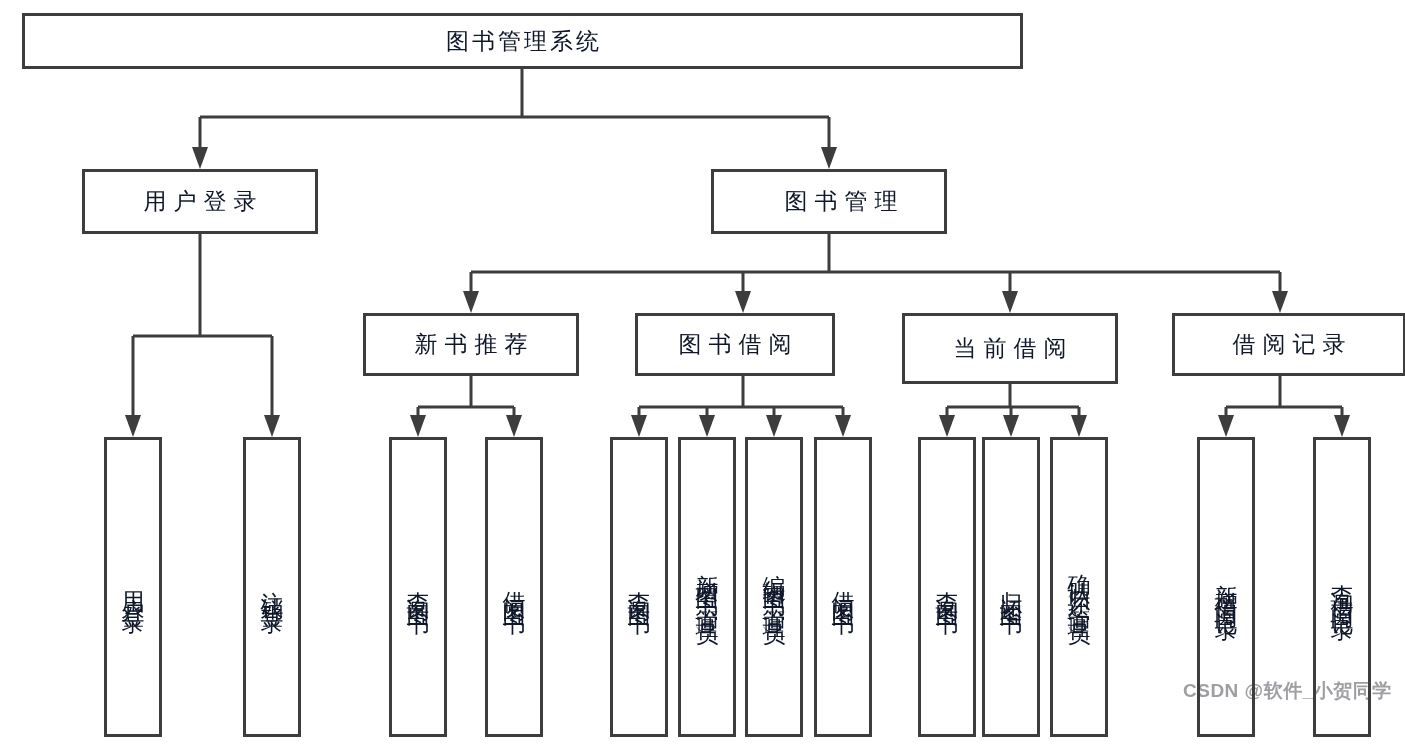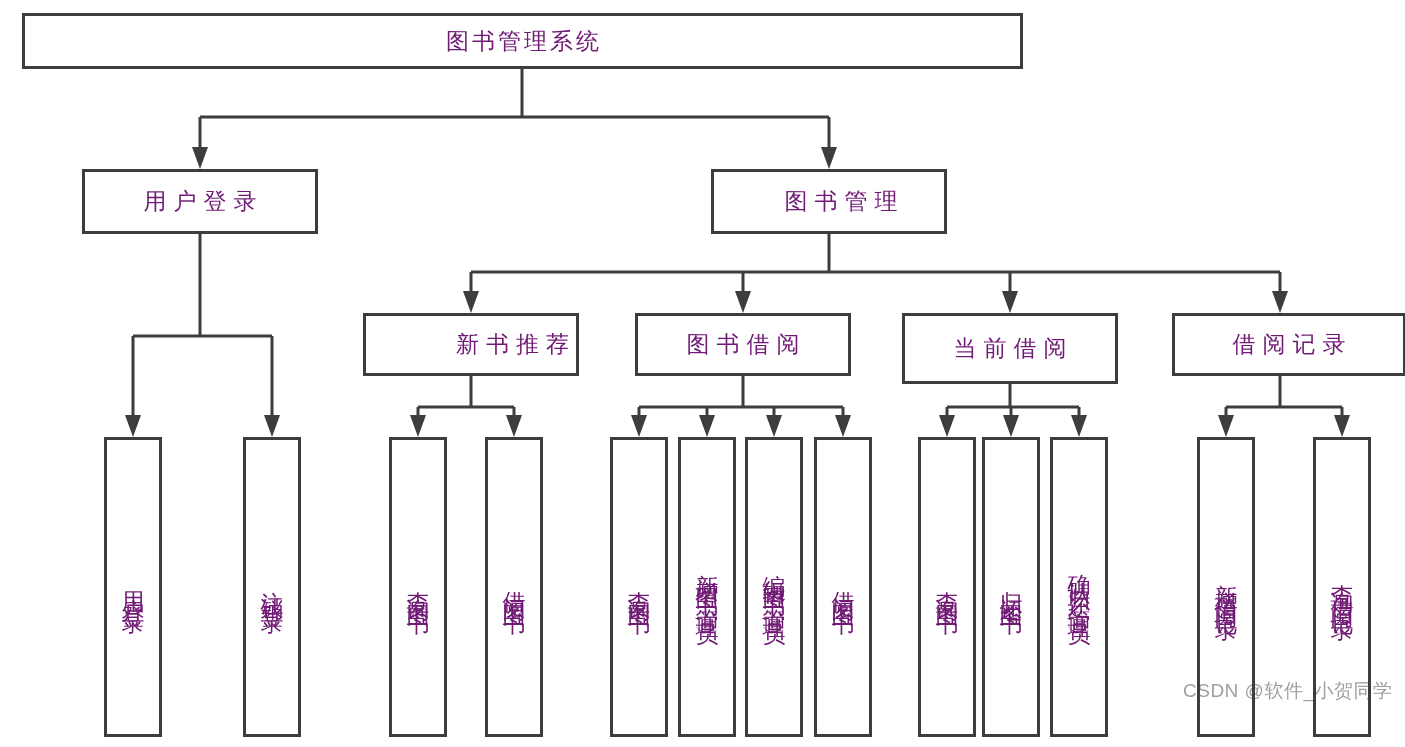--- a/index.html
+++ b/index.html
@@ -17,21 +17,21 @@
     width: 1405px; height: 747px;
   }
   .node {
     position: absolute;
     box-sizing: border-box;
     background: #ffffff;
     border: 3px solid #3d3d3d;
     display: flex;
     align-items: center;
     justify-content: center;
-    color: #701a75;
+    color: #0f172a;
     font-size: 23px;
     line-height: 1;
     white-space: nowrap;
   }
   .node.root span { letter-spacing: 3px; text-indent: 3px; }
   .node.hnode span { letter-spacing: 7px; text-indent: 7px; }
   .node.vnode span {
     writing-mode: vertical-rl;
     text-orientation: mixed;
     letter-spacing: 7px;
@@ -41,20 +41,21 @@
   .watermark {
     position: absolute;
     left: 1183px;
     top: 678px;
     font-size: 19px;
     letter-spacing: 0.5px;
     color: #9e9ea3;
     z-index: 5;
     mix-blend-mode: darken;
     white-space: nowrap;
+    font-weight: bold;
   }
 </style>
 </head>
 <body>
 
 <div class="stage">
 
   <svg class="wires" viewBox="0 0 1405 747">
     <g stroke="#3d3d3d" stroke-width="3" fill="none">
       <path d="M522 69 V117 M200 117 H829 M200 117 V155 M829 117 V155"></path>
@@ -92,24 +93,24 @@
     <span>图书管理系统</span>
   </div>
 
   <div class="node hnode" style="left:82px; top:169px; width:236px; height:65px;">
     <span>用户登录</span>
   </div>
   <div class="node hnode" style="left:711px; top:169px; width:236px; height:65px;padding-left:24px;">
     <span>图书管理</span>
   </div>
 
-  <div class="node hnode" style="left:363px; top:313px; width:216px; height:63px;justify-content:flex-end;">
+  <div class="node hnode" style="left:363px; top:313px; width:216px; height:63px;">
     <span>新书推荐</span>
   </div>
-  <div class="node hnode" style="left:635px; top:313px; width:216px; height:63px;">
+  <div class="node hnode" style="left:635px; top:313px; width:200px; height:63px;">
     <span>图书借阅</span>
   </div>
   <div class="node hnode" style="left:902px; top:313px; width:216px; height:71px;">
     <span>当前借阅</span>
   </div>
   <div class="node hnode" style="left:1172px; top:313px; width:234px; height:63px;">
     <span>借阅记录</span>
   </div>
 
   <div class="node vnode" style="left:104px; top:437px; width:58px; height:300px;">

